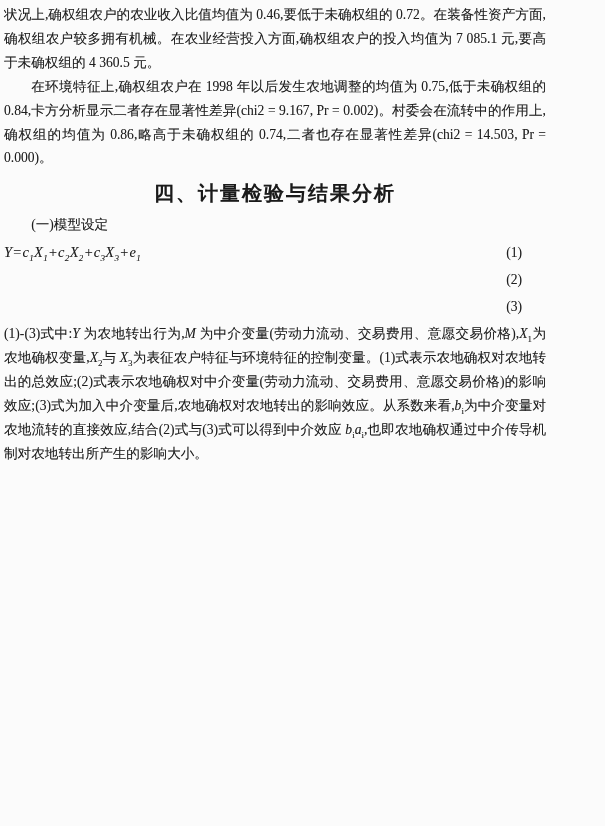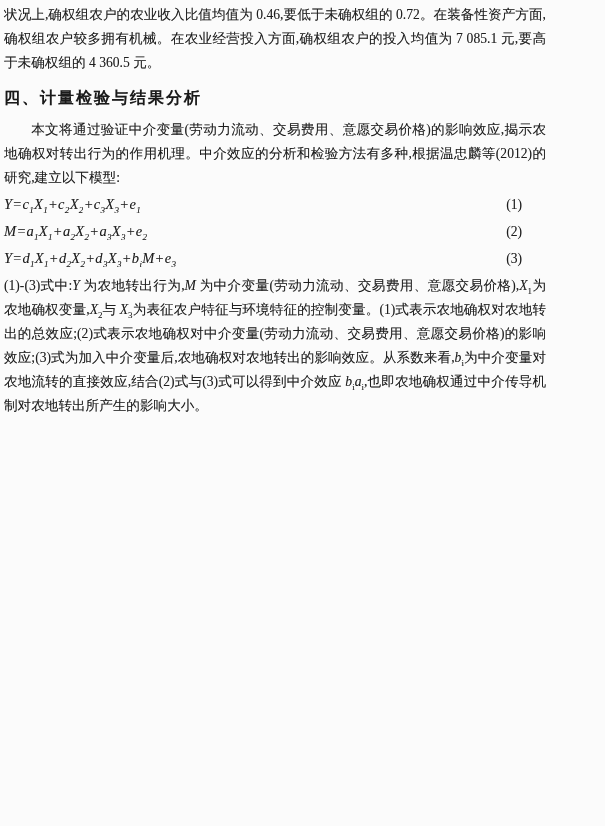--- a/index.html
+++ b/index.html
@@ -22,22 +22,23 @@
     text-shadow: 0 0 0.4px rgba(30,30,30,0.35);
     overflow: hidden;
   }
   p.para {
     margin: 0;
     text-align: justify;
   }
   p.indent { text-indent: 2em; }
   h2.section {
     font-family: "Liberation Sans", "DejaVu Sans", sans-serif;
-    font-size: 16px;
+    font-size: 20px;
     font-weight: 700;
+    text-align: center;
     letter-spacing: 2px;
     margin: 10px 0 7px 0;
     line-height: 26px;
     color: #1a1a1a;
   }
   .eqs { margin: 2px 0; }
   .eq-row {
     position: relative;
     height: 27px;
     line-height: 27px;
@@ -61,21 +62,22 @@
     font-size: 9px;
     line-height: 0;
   }
   i.v { font-style: italic; }
 </style>
 </head>
 <body>
 
 <div id="doc">
     <p class="para">状况上,确权组农户的农业收入比值均值为 0.46,要低于未确权组的 0.72。在装备性资产方面,确权组农户较多拥有机械。在农业经营投入方面,确权组农户的投入均值为 7 085.1 元,要高于未确权组的 4 360.5 元。</p>
+    <p class="para indent">在环境特征上,确权组农户在 1998 年以后发生农地调整的均值为 0.75,低于未确权组的0.84,卡方分析显示二者存在显著性差异(chi2 = 9.167, Pr = 0.002)。村委会在流转中的作用上,确权组的均值为 0.86,略高于未确权组的 0.74,二者也存在显著性差异(chi2 = 14.503, Pr = 0.000)。</p>
     <h2 class="section">四、计量检验与结果分析</h2>
-    <p class="para indent">本文将通过验证中介变量(劳动力流动、交易费用、意愿交易价格)的影响效应,揭示农地确权对转出行为的作用机理。中介效应的分析和检验方法有多种,根据温忠麟等(2012)的研究,建立以下模型:</p>
+    <p class="para indent">(一)模型设定</p>
     <div class="eqs">
       <div class="eq-row"><span class="eq-body">Y=<i class="v">c</i><sub>1</sub><i class="v">X</i><sub>1</sub>+<i class="v">c</i><sub>2</sub><i class="v">X</i><sub>2</sub>+<i class="v">c</i><sub>3</sub><i class="v">X</i><sub>3</sub>+<i class="v">e</i><sub>1</sub></span><span class="eq-num">(1)</span></div>
-      <div class="eq-row"><span class="eq-body">M=<i class="v">a</i><sub>1</sub><i class="v">X</i><sub>1</sub>+<i class="v">a</i><sub>2</sub><i class="v">X</i><sub>2</sub>+<i class="v">a</i><sub>3</sub><i class="v">X</i><sub>3</sub>+<i class="v">e</i><sub>2</sub></span><span class="eq-num">(2)</span></div>
-      <div class="eq-row"><span class="eq-body">Y=<i class="v">d</i><sub>1</sub><i class="v">X</i><sub>1</sub>+<i class="v">d</i><sub>2</sub><i class="v">X</i><sub>2</sub>+<i class="v">d</i><sub>3</sub><i class="v">X</i><sub>3</sub>+<i class="v">b</i><sub>i</sub>M+<i class="v">e</i><sub>3</sub></span><span class="eq-num">(3)</span></div>
+      <div class="eq-row"><span class="eq-num">(2)</span></div>
+      <div class="eq-row"><span class="eq-num">(3)</span></div>
     </div>
     <p class="para">(1)-(3)式中:<i class="v">Y</i> 为农地转出行为,<i class="v">M</i> 为中介变量(劳动力流动、交易费用、意愿交易价格),<i class="v">X</i><sub>1</sub>为农地确权变量,<i class="v">X</i><sub>2</sub>与 <i class="v">X</i><sub>3</sub>为表征农户特征与环境特征的控制变量。(1)式表示农地确权对农地转出的总效应;(2)式表示农地确权对中介变量(劳动力流动、交易费用、意愿交易价格)的影响效应;(3)式为加入中介变量后,农地确权对农地转出的影响效应。从系数来看,<i class="v">b</i><sub>i</sub>为中介变量对农地流转的直接效应,结合(2)式与(3)式可以得到中介效应 <i class="v">b</i><sub>i</sub><i class="v">a</i><sub>i</sub>,也即农地确权通过中介传导机制对农地转出所产生的影响大小。</p>
   </div>
 
 </body></html>

